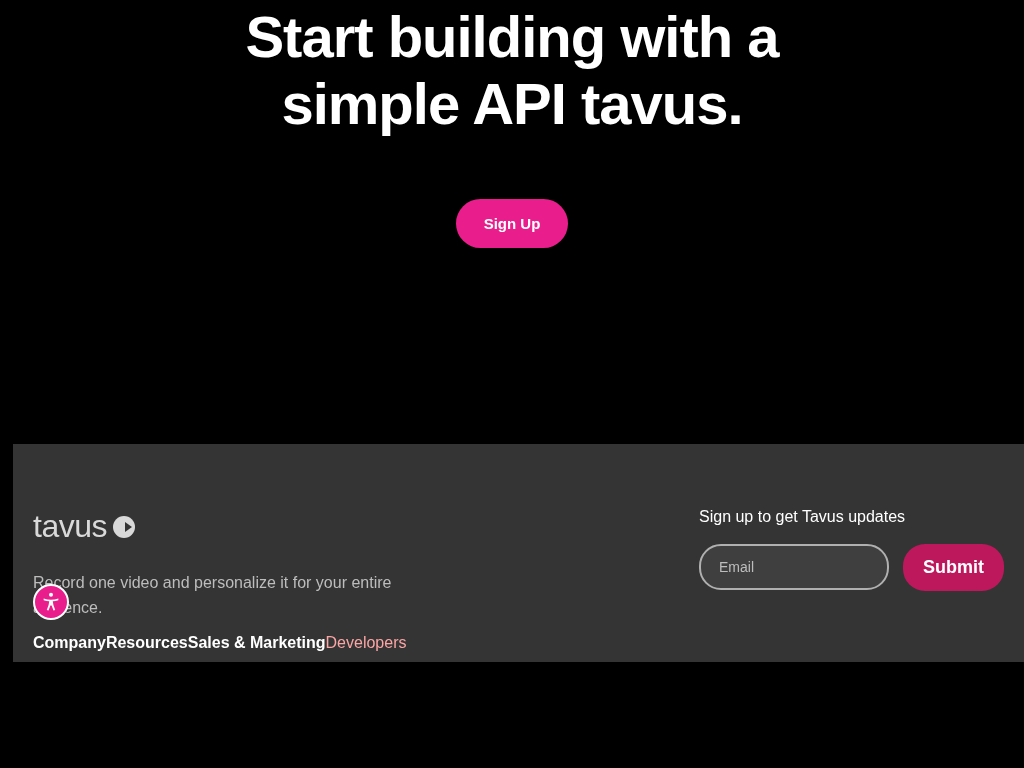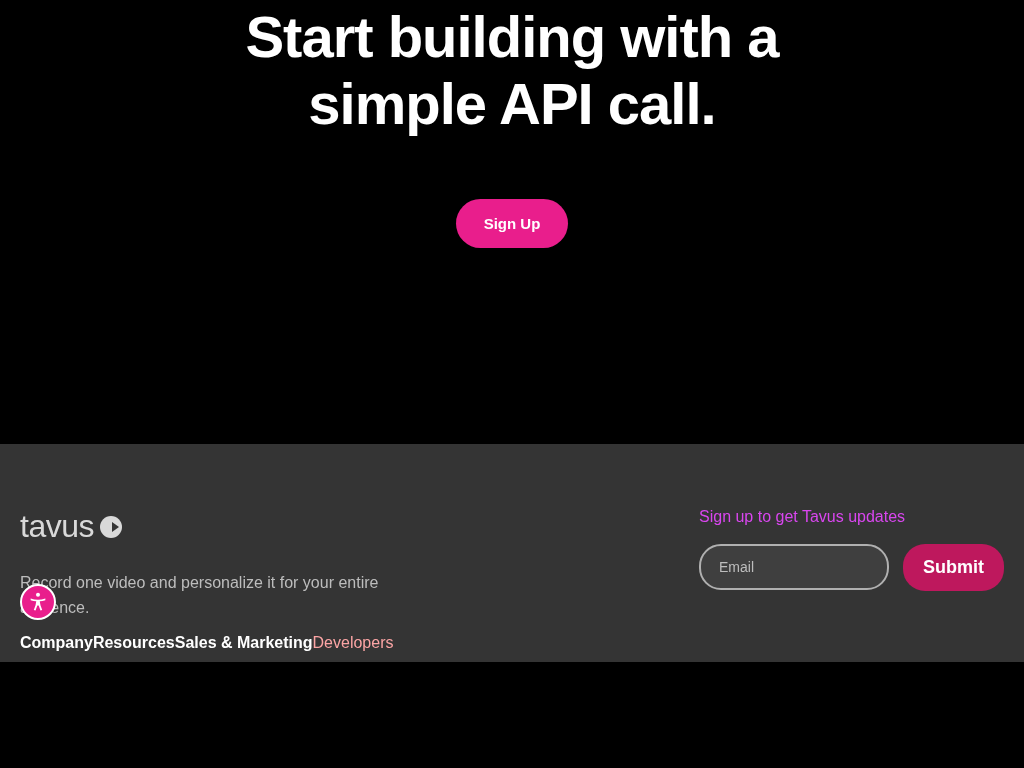--- a/index.html
+++ b/index.html
@@ -65,20 +65,21 @@
 }
 .arrow-icon {
   font-size: 14px;
   font-weight: 700;
 }
 .footer {
   background: #343434;
   height: 218px;
   padding: 64px 20px 0 20px;
   position: relative;
+  margin-left: 13px;
 }
 .footer-top {
   display: flex;
   justify-content: space-between;
   align-items: flex-start;
 }
 .footer-left {
   max-width: 360px;
 }
 .logo-row {
@@ -112,21 +113,21 @@
   border-bottom: 5px solid transparent;
 }
 .tagline {
   color: #bdbdbd;
   font-size: 16px;
   line-height: 1.55;
   margin-top: 26px;
 }
 .footer-right { }
 .newsletter-label {
-  color: #d946ef;
+  color: #ffffff;
   font-size: 16px;
   font-weight: 500;
 }
 .newsletter-form {
   display: flex;
   align-items: flex-start;
   gap: 14px;
   margin-top: 18px;
 }
 .email-input {
@@ -175,21 +176,21 @@
   cursor: pointer;
 }
 .accessibility-badge svg { width: 22px; height: 22px; }
 </style>
 </head>
 <body>
 
 <section class="hero">
   <h1 class="hero-heading">
     <span>Start building with a</span><br>
-    <span>simple API call.</span>
+    <span>simple API tavus.</span>
   </h1>
   <div class="cta-row">
     <button class="btn-primary">Sign Up</button>
   </div>
 </section>
 
 <footer class="footer">
   <div class="footer-top">
     <div class="footer-left">
       <div class="logo-row">

